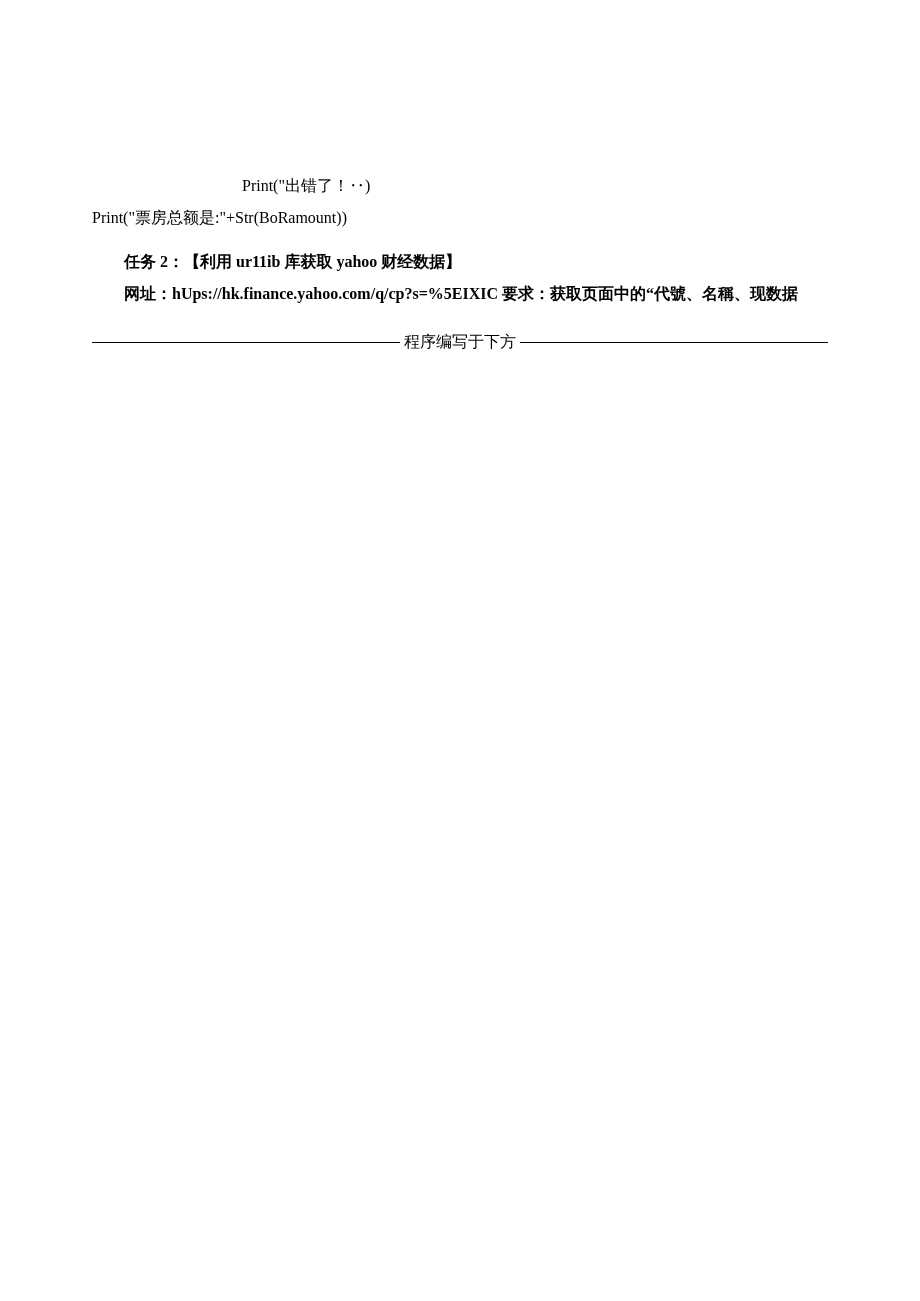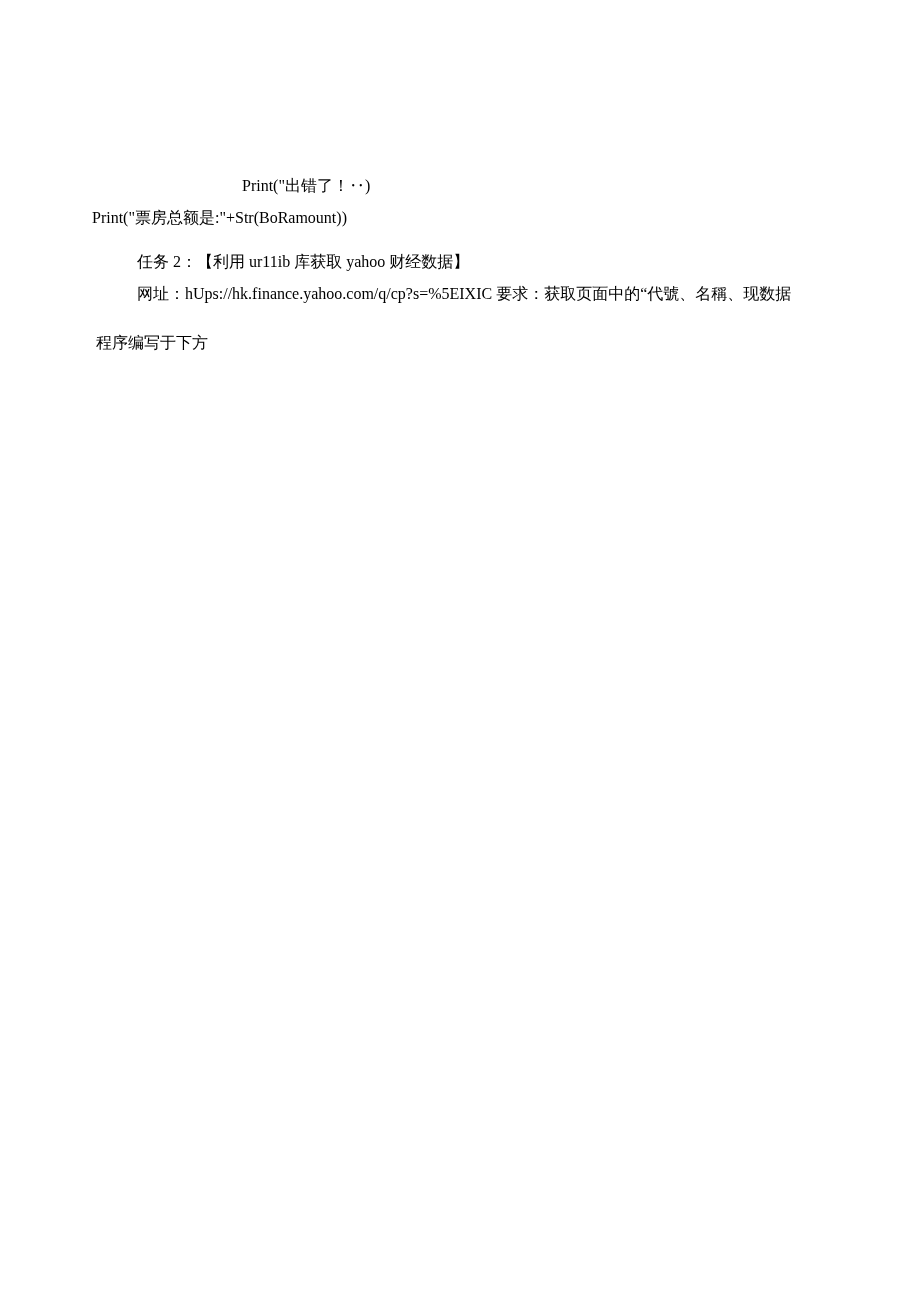--- a/index.html
+++ b/index.html
@@ -13,26 +13,25 @@
     font-size: 16px;
     color: #000000;
     line-height: 2.0;
     padding: 170px 92px 0 92px;
     box-sizing: border-box;
   }
   .line { white-space: pre; }
   .line1 { margin-left: 150px; }
   .line2 { margin-left: 0px; }
   .spacer1 { height: 12px; }
-  .para { margin-left: 45px; }
+  .para { margin-left: 32px; font-weight: bold; }
   .spacer2 { height: 16px; }
   .divider-row {
     display: flex;
-    align-items: flex-start;
-    flex-direction: column;
+    align-items: center;
   }
   .rule {
     flex: 1;
     border-bottom: 1px solid #000;
     height: 0;
   }
   .divider-label {
     padding: 0 4px;
     white-space: nowrap;
   }

